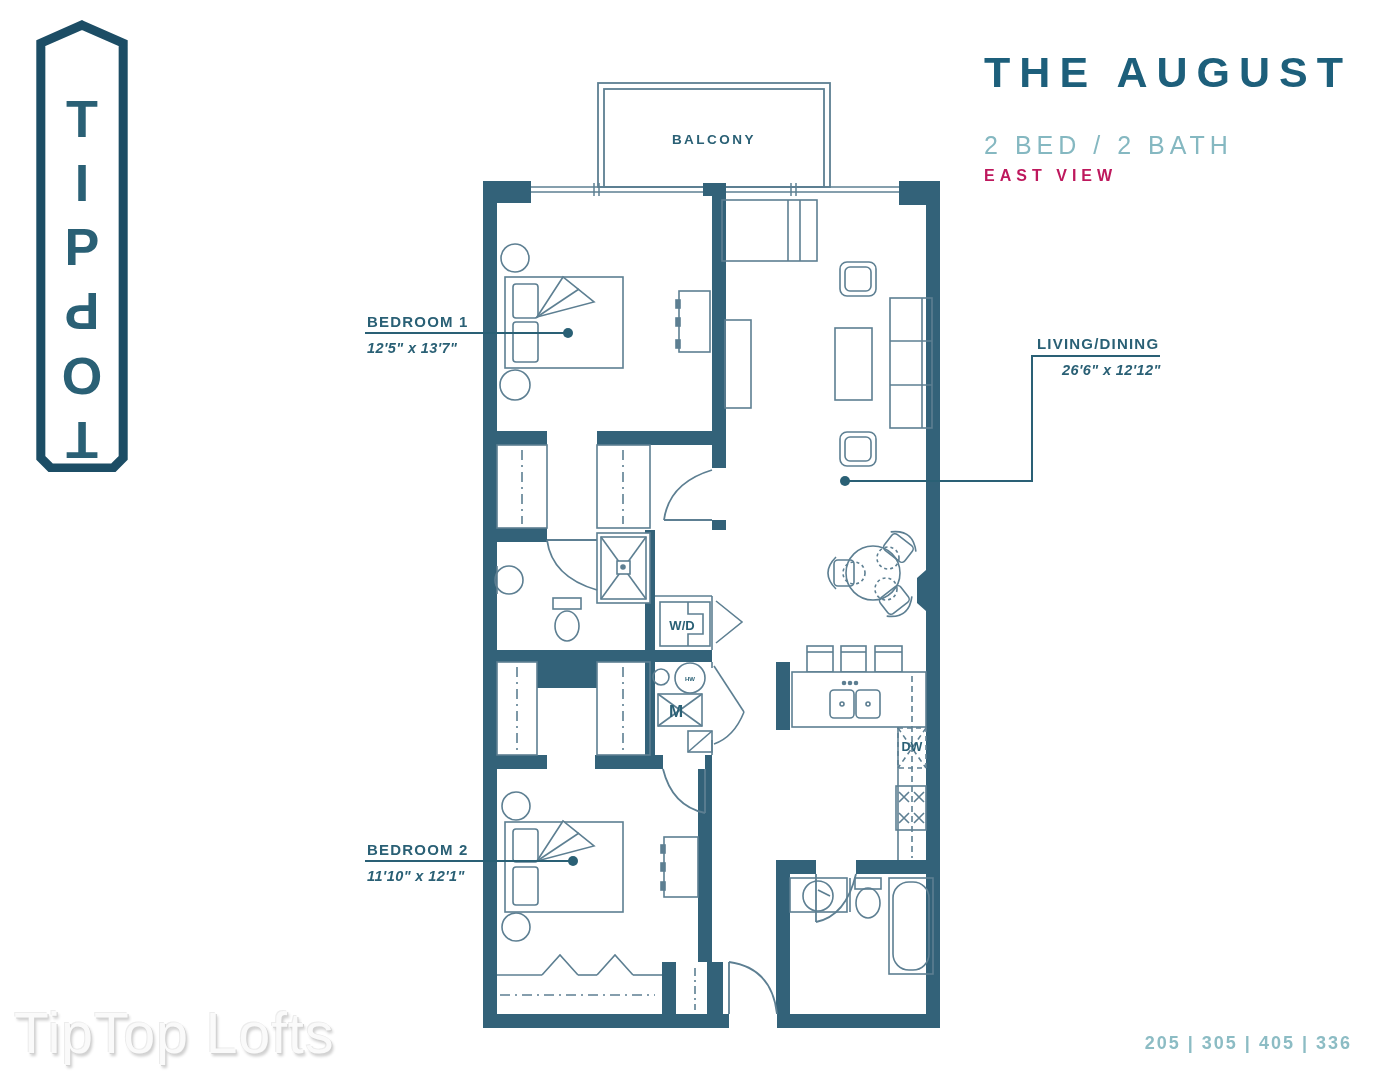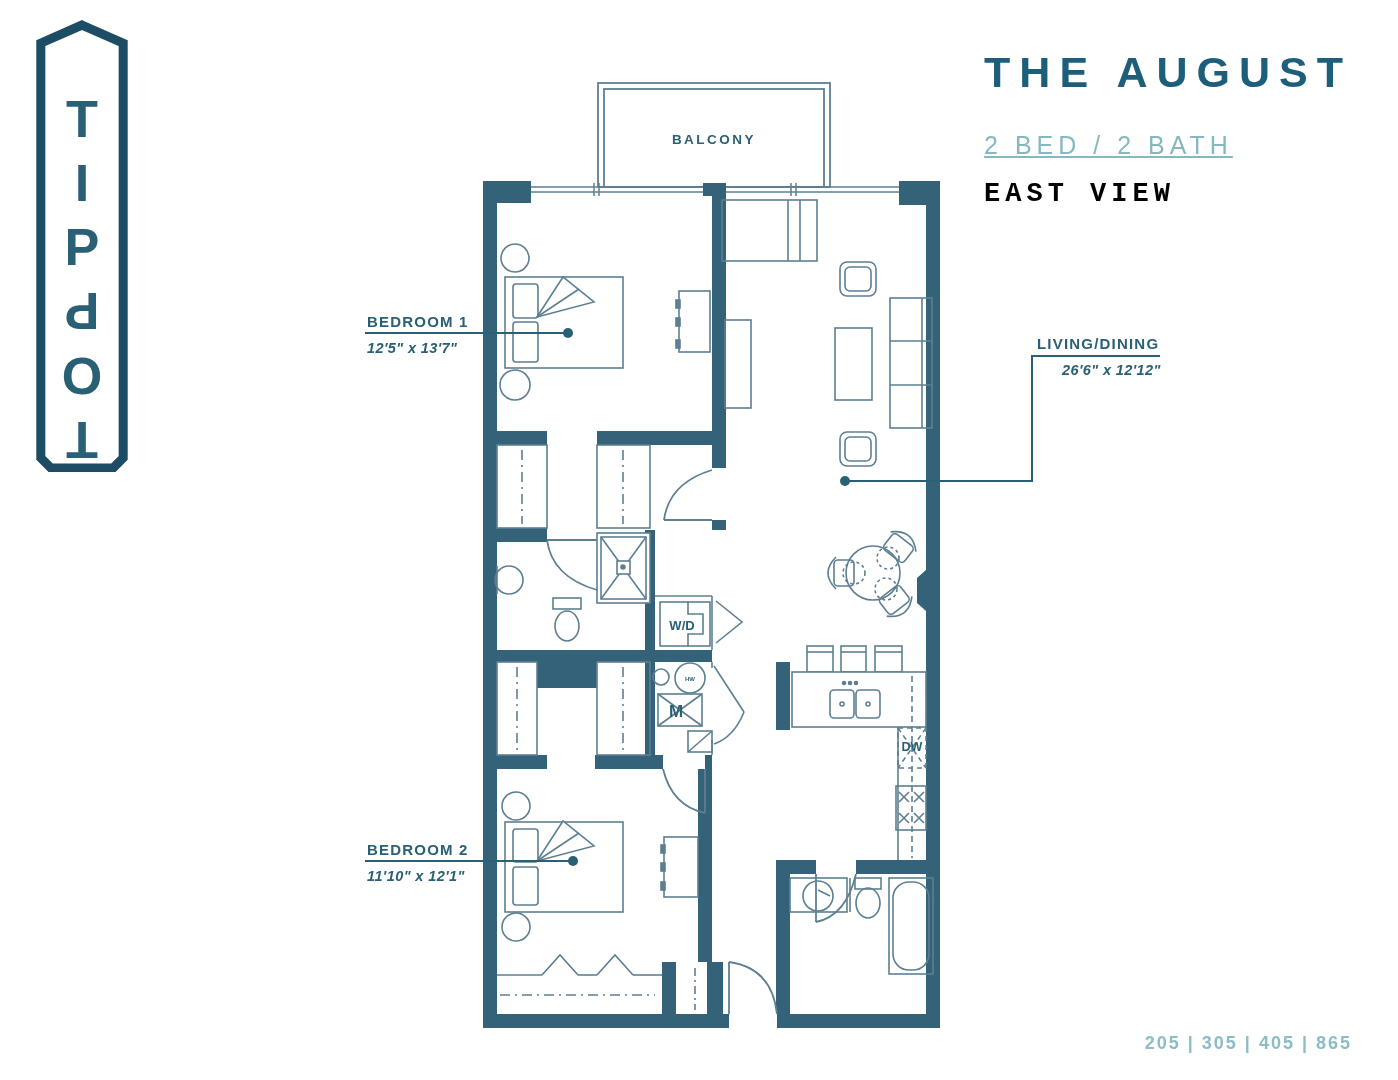--- a/index.html
+++ b/index.html
@@ -3,22 +3,22 @@
 <meta charset="utf-8">
 <style>
   html,body{margin:0;padding:0;background:#ffffff;}
   .page{position:relative;width:1398px;height:1080px;background:#ffffff;overflow:hidden;
         font-family:"Liberation Sans",sans-serif;}
   svg{position:absolute;left:0;top:0;}
   .logo-svg{left:36px;top:20px;}
   
   .titleblock{position:absolute;right:46px;top:48px;text-align:left;}
   .t1{color:#1d5f7b;font-size:43px;font-weight:bold;letter-spacing:9px;margin-bottom:34px;}
-  .t2{color:#85b8c1;font-size:25px;font-weight:400;letter-spacing:5px;margin-bottom:19px;text-decoration:underline;}
-  .t3{color:#000000;font-size:27px;font-weight:bold;letter-spacing:5px;margin-bottom:13px;font-family:Liberation Mono, monospace;}
+  .t2{color:#85b8c1;font-size:25px;font-weight:400;letter-spacing:5px;margin-bottom:7px;}
+  .t3{color:#be185d;font-size:16px;font-weight:bold;letter-spacing:5px;margin-bottom:13px;}
   .t4{color:#85b8c1;font-size:25px;font-weight:400;letter-spacing:7px;}
   
   .units{position:absolute;right:46px;bottom:26px;color:#8cbcc4;font-size:18px;
          font-weight:bold;letter-spacing:2px;}
   .watermark{position:absolute;left:14px;bottom:14px;font-size:57px;font-weight:400;
          color:#fafafa;letter-spacing:1px;
          text-shadow:1px 1px 0 #d2d2d2, 2px 3px 3px #cfcfcf, -1px -1px 0 #ececec;}
   
   text{font-family:"Liberation Sans",sans-serif;fill:#2a6075;}
   .room-lbl{font-size:15px;font-weight:bold;letter-spacing:1.2px;}
@@ -269,15 +269,16 @@
       <text class="dim-lbl" x="367" y="881">11'10" x 12'1"</text>
       <text class="room-lbl" x="1037" y="349">LIVING/DINING</text>
       <text class="dim-lbl" x="1062" y="375">26'6" x 12'12"</text>
       <text class="fix-lbl" x="682" y="630" text-anchor="middle">W/D</text>
       <text class="m-lbl" x="676" y="717" text-anchor="middle">M</text>
       <text class="dw-lbl" x="912" y="751" text-anchor="middle">DW</text>
       <text class="hw-lbl" x="690" y="681" text-anchor="middle">HW</text>
     </g>
   </svg>
 
-  <div class="units">205 | 305 | 405 | 865</div>
+  <div class="watermark">TipTop Lofts</div>
+  <div class="units">205 | 305 | 405 | 336</div>
 
 </div>
 
 </body></html>

